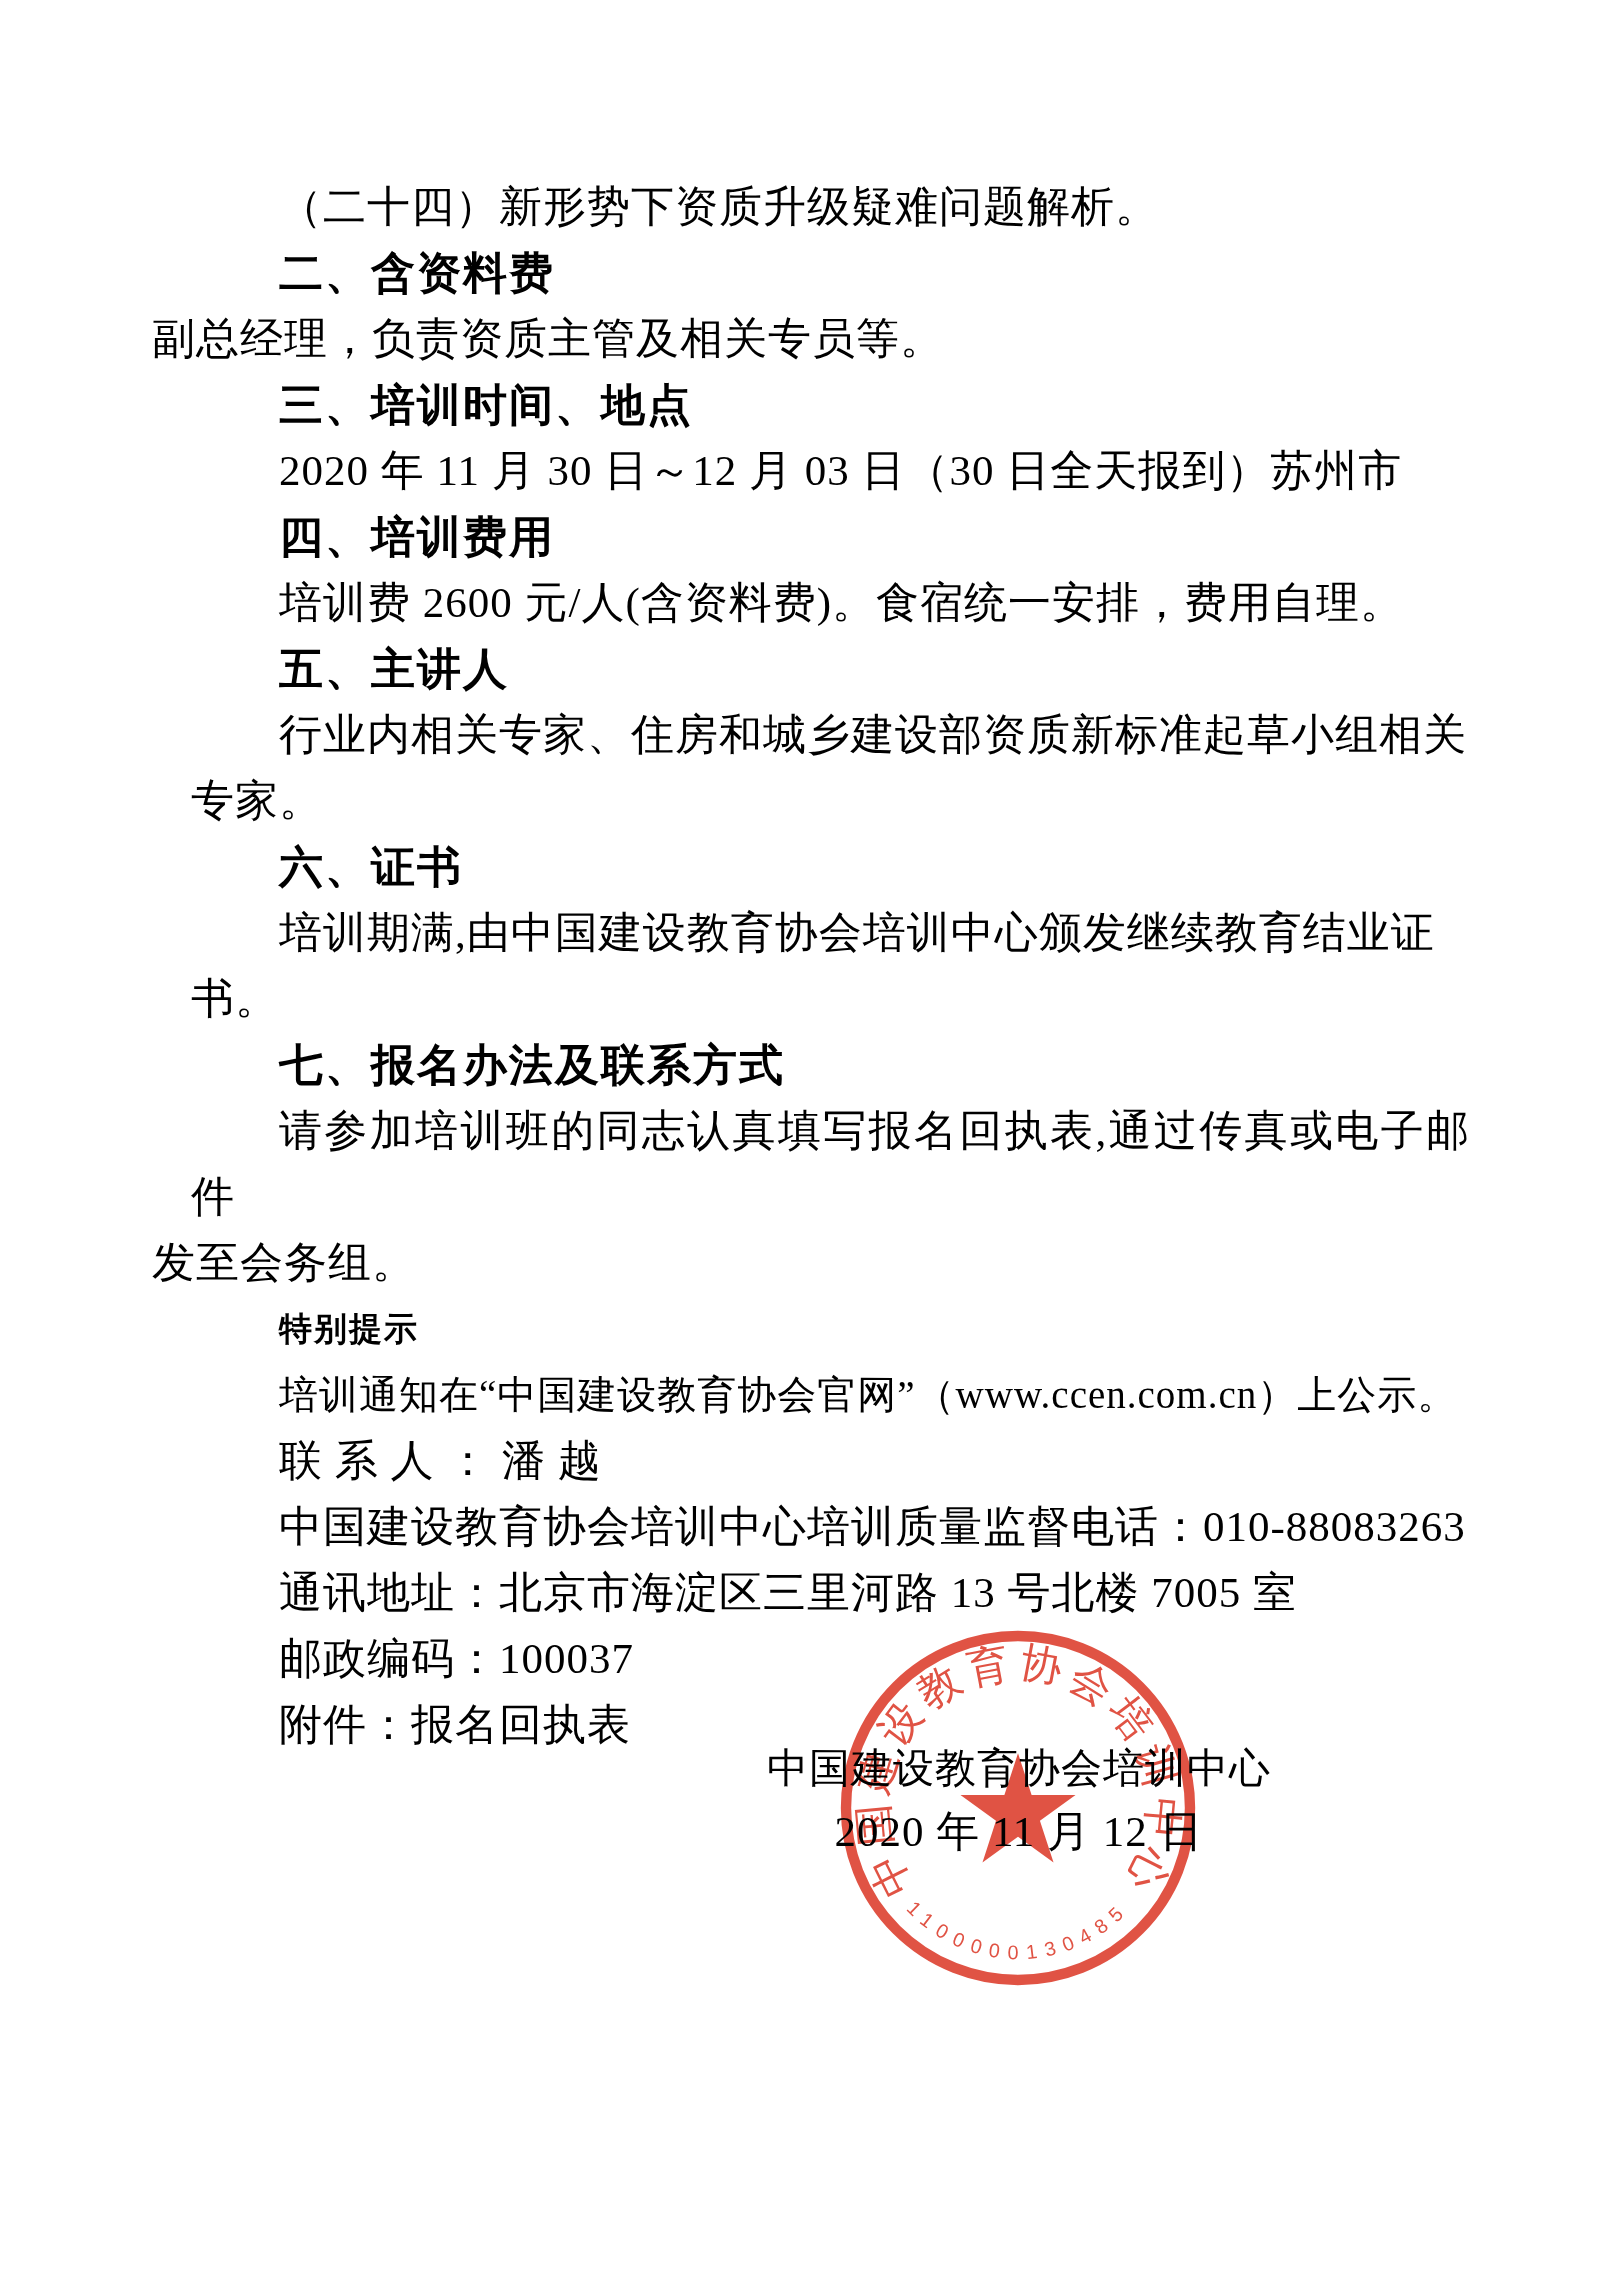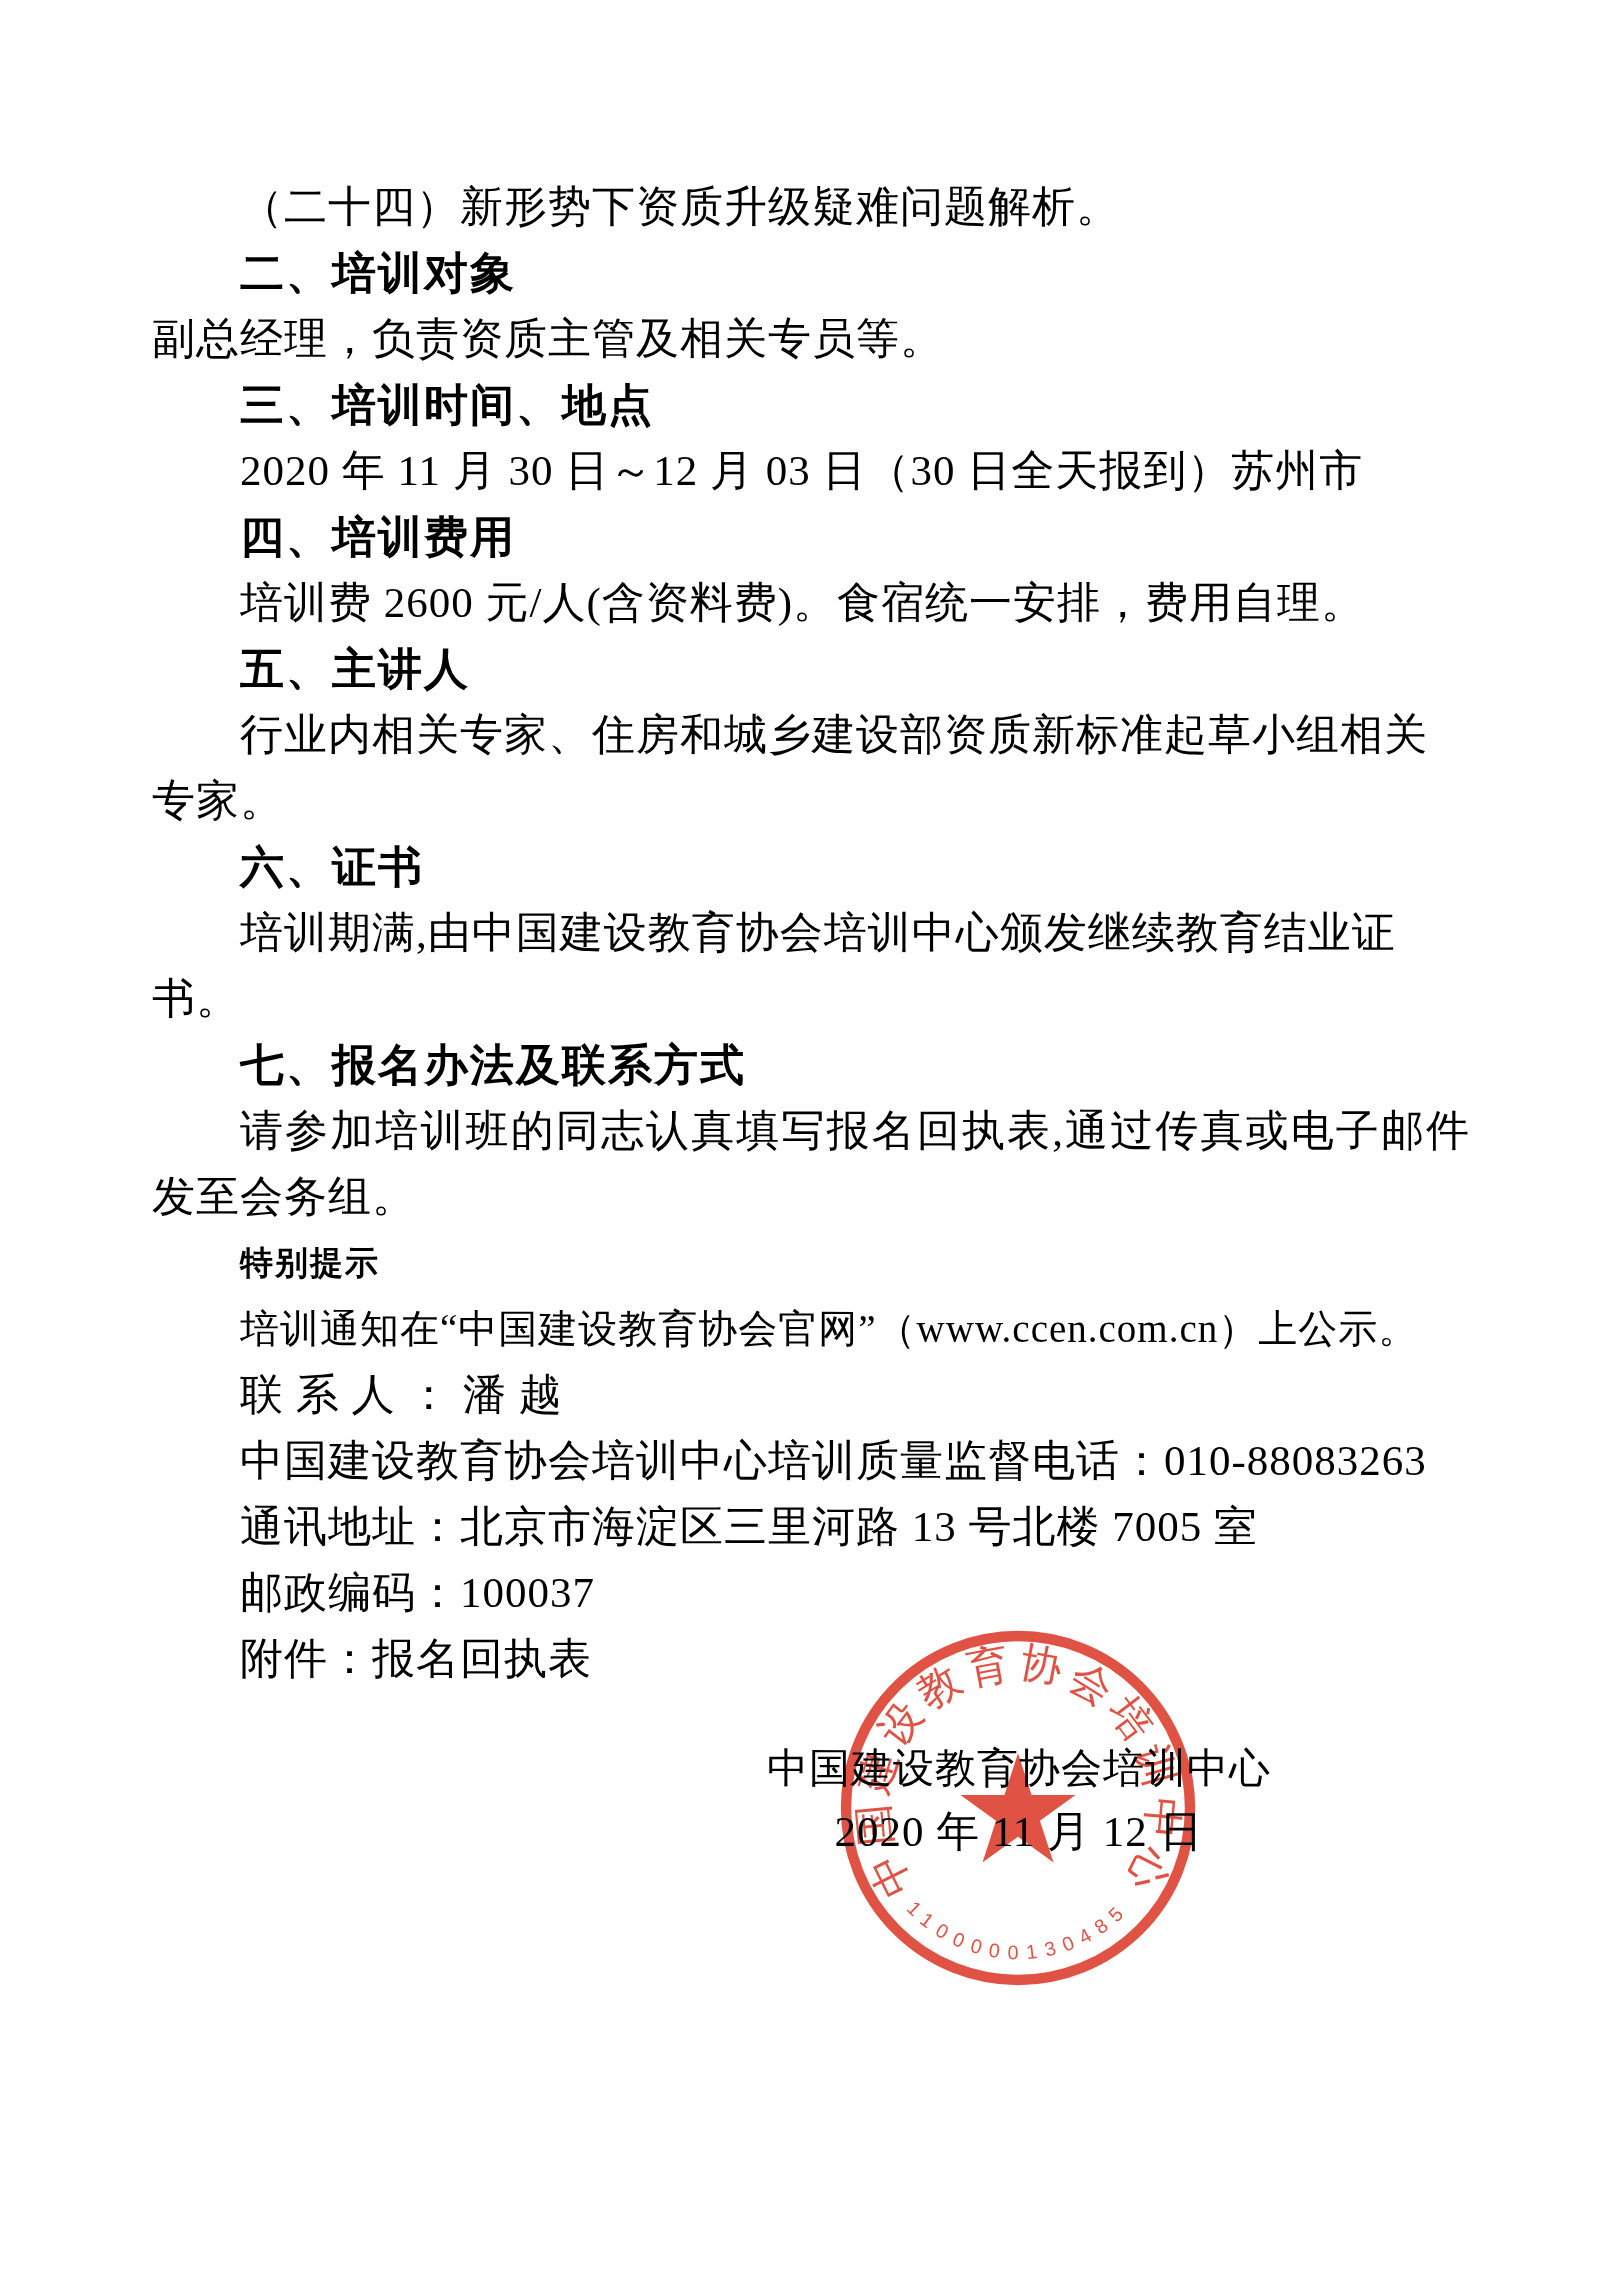--- a/index.html
+++ b/index.html
@@ -15,21 +15,21 @@
     position: absolute;
     left: 152px; top: 174px;
     width: 1318px;
   }
   .line {
     font-size: 43px;
     line-height: 66px;
     letter-spacing: 1px;
     white-space: normal;
   }
-  .line.indent { text-indent: 88px; }
+  .line.indent { text-indent: 88px; margin-left: 39px; }
   .line.justify { text-align: justify; text-align-last: justify; }
   .line.heading {
     font-family: "Liberation Sans", "DejaVu Sans", sans-serif;
     font-weight: bold;
     font-size: 44px;
     letter-spacing: 2px;
   }
   .line.heading-small {
     font-family: "Liberation Sans", "DejaVu Sans", sans-serif;
     font-weight: bold;
@@ -55,21 +55,21 @@
     opacity: 0.92;
     pointer-events: none;
   }
   .stamp svg { width: 100%; height: 100%; }
 </style>
 </head>
 <body>
 
 <div class="content">
     <div class="line body indent">（二十四）新形势下资质升级疑难问题解析。</div>
-    <div class="line heading indent">二、培训对象</div>
+    <div class="line heading indent">二、含资料费</div>
     <div class="line body">副总经理，负责资质主管及相关专员等。</div>
     <div class="line heading indent">三、培训时间、地点</div>
     <div class="line body indent">2020 年 11 月 30 日～12 月 03 日（30 日全天报到）苏州市</div>
     <div class="line heading indent">四、培训费用</div>
     <div class="line body indent">培训费 2600 元/人(含资料费)。食宿统一安排，费用自理。</div>
     <div class="line heading indent">五、主讲人</div>
     <div class="line body indent">行业内相关专家、住房和城乡建设部资质新标准起草小组相关专家。</div>
     <div class="line heading indent">六、证书</div>
     <div class="line body indent">培训期满,由中国建设教育协会培训中心颁发继续教育结业证书。</div>
     <div class="line heading indent">七、报名办法及联系方式</div>

